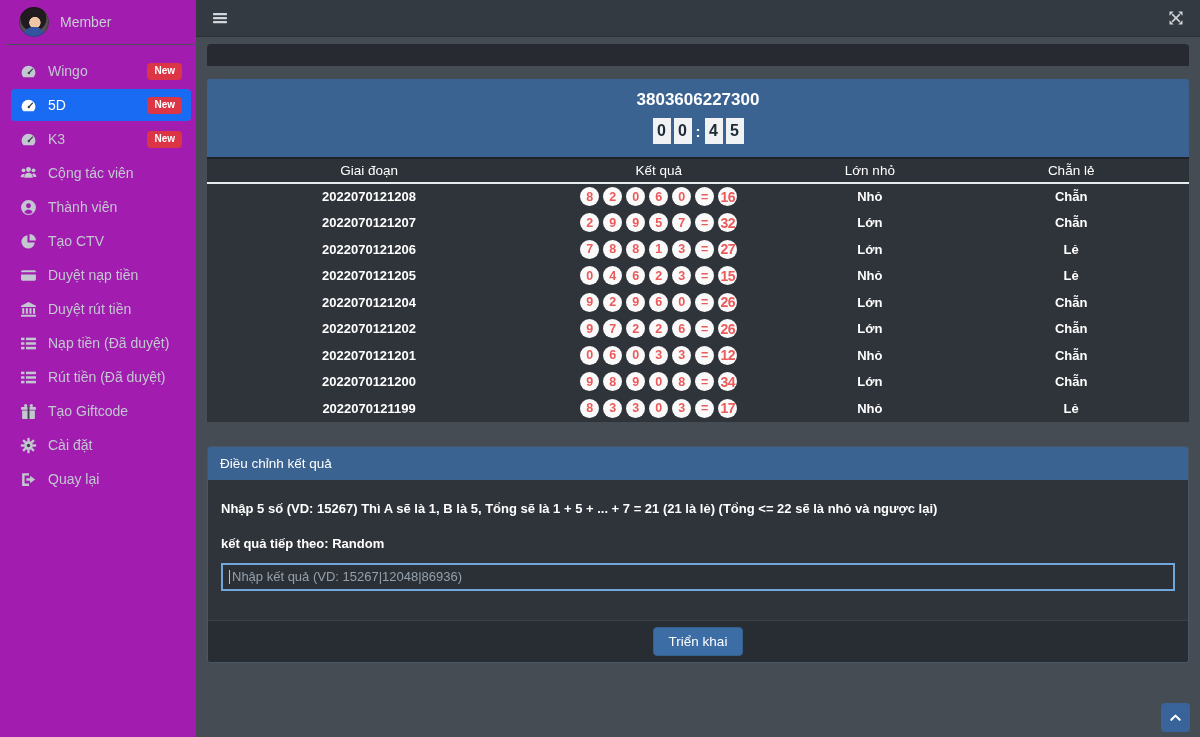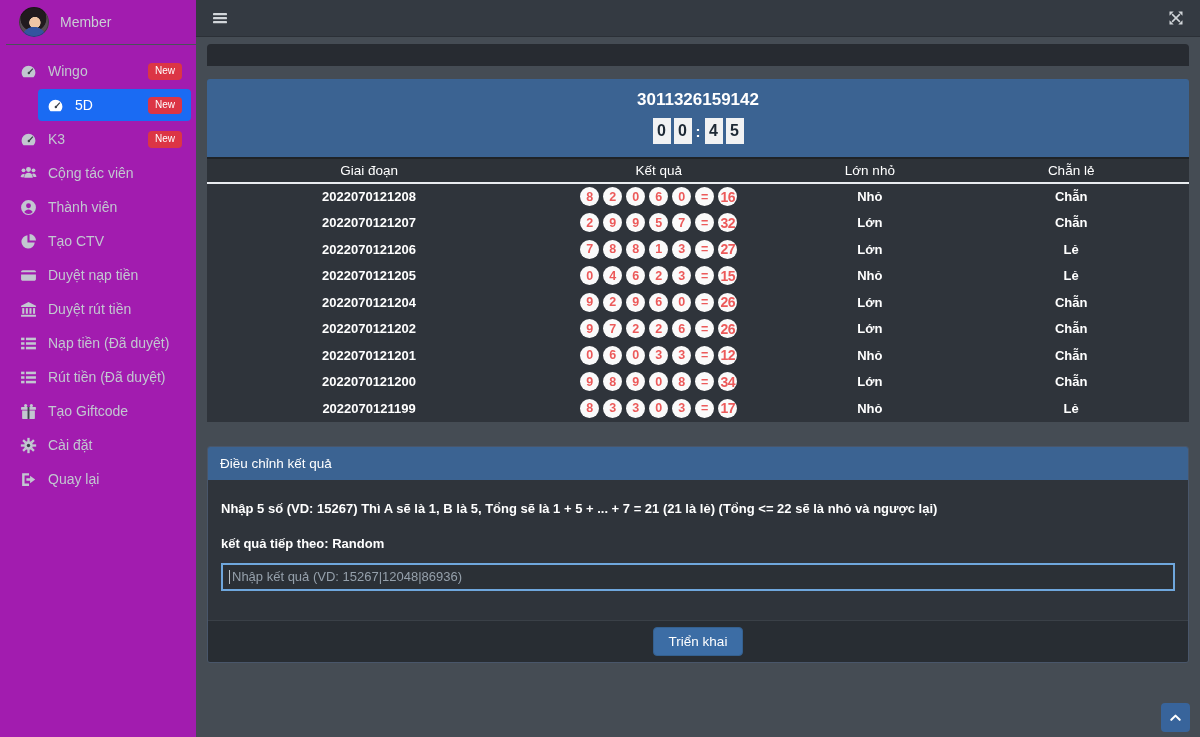--- a/index.html
+++ b/index.html
@@ -19,25 +19,25 @@
     background:
       radial-gradient(circle at 50% 108%, #34549f 0 34%, rgba(0,0,0,0) 36%),
       radial-gradient(circle at 53% 52%, #efc6a6 0 24%, rgba(0,0,0,0) 27%),
       radial-gradient(circle at 48% 38%, #211a1e 0 52%, rgba(0,0,0,0) 55%),
       #584f55;
     box-shadow: inset 0 0 0 1px rgba(0,0,0,.25);
   }
   .user-name { color:#c9ced4; font-size:14px; }
   .menu { padding:10px 5px 0; display:flex; flex-direction:column; gap:2px; }
   .menu-item { display:flex; align-items:center; height:32px; padding:0 9px; border-radius:4px; color:#c2c7d0; font-size:14px; text-decoration:none; cursor:pointer; }
-  .menu-item.active { background:var(--active-blue); color:#fff;margin-left:27px; }
+  .menu-item.active { background:var(--active-blue); color:#fff; }
   .mi-icon { width:17px; height:17px; margin-right:11px; display:inline-flex; flex-shrink:0; }
   .mi-icon svg { width:100%; height:100%; }
   .mi-label { white-space:nowrap; }
-  .badge-new { margin-left:auto; background:var(--badge-red); color:#fff; font-size:10px; font-weight:400; line-height:1; padding:3px 7px 4px; border-radius:4px; }
+  .badge-new { margin-left:auto; background:var(--badge-red); color:#fff; font-size:10px; font-weight:700; line-height:1; padding:3px 7px 4px; border-radius:4px; }
 
   
   .main { flex:1; display:flex; flex-direction:column; position:relative; background:#454c54; min-width:0; }
   .topbar { height:37px; flex-shrink:0; background:#343a42; border-bottom:1px solid #2b3037; display:flex; align-items:center; justify-content:space-between; padding:0 16px; color:#d2d6da; }
   .topbar-icon { display:inline-flex; width:16px; height:16px; cursor:pointer; color:#d2d6da; }
   .topbar-icon svg { width:100%; height:100%; }
   .content { flex:1; padding:7px 11px 0; }
 
   .collapsed-strip { height:22px; background:#272b31; border-radius:4px 4px 0 0; margin-bottom:13px; }
 
@@ -253,21 +253,21 @@
             </g>
           </svg>
       </span>
     </header>
 
     <main class="content">
       <div class="collapsed-strip"></div>
 
       <section>
         <div class="period-header">
-          <div class="period-title">3011326159142</div>
+          <div class="period-title">3803606227300</div>
           <div class="countdown">
             <span class="cd-digit">0</span>
             <span class="cd-digit">0</span>
             <span class="cd-colon">:</span>
             <span class="cd-digit">4</span>
             <span class="cd-digit">5</span>
           </div>
         </div>
         <table class="results">
           <thead>

